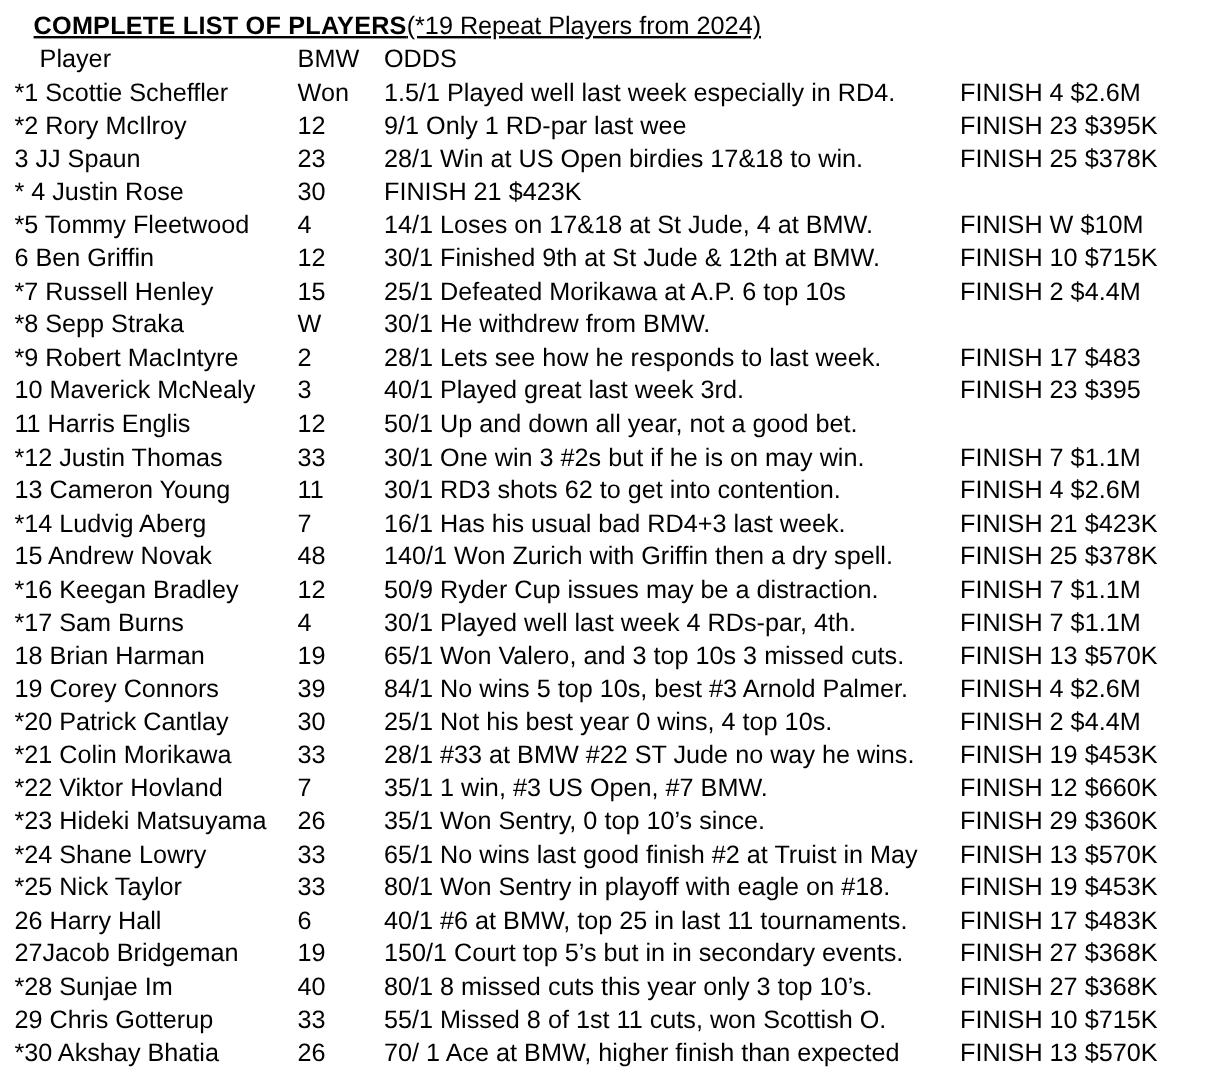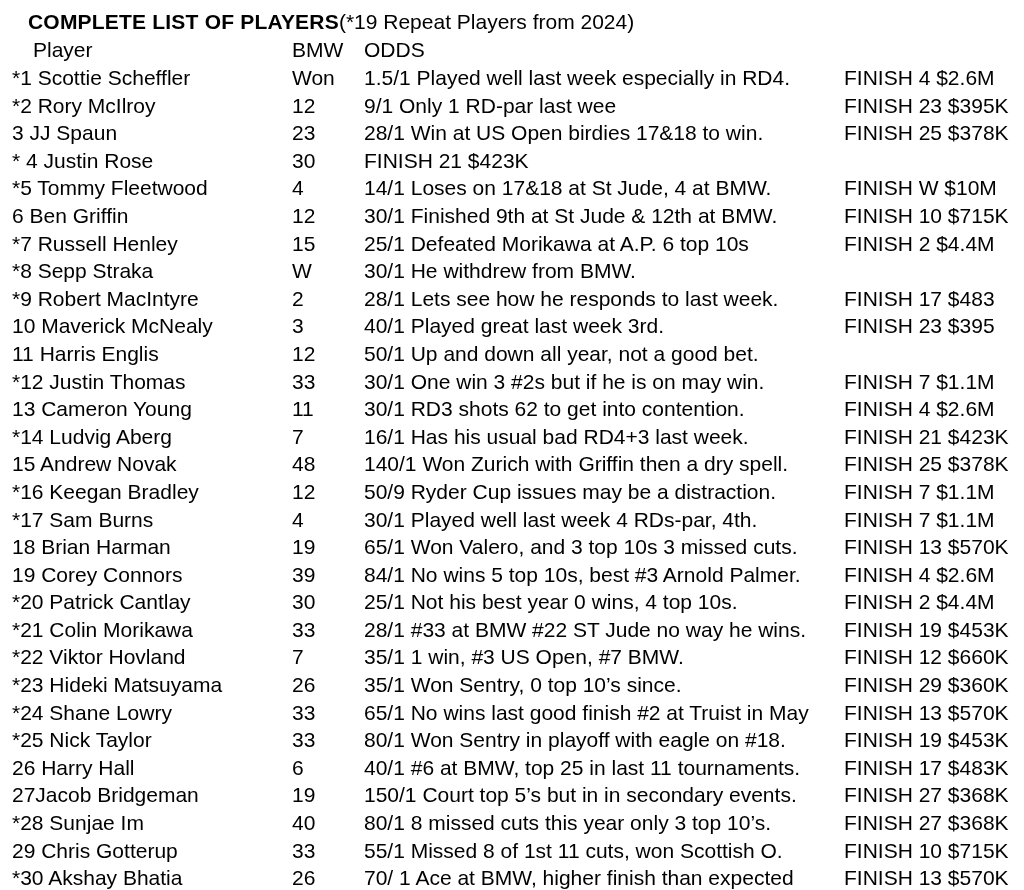--- a/index.html
+++ b/index.html
@@ -16,20 +16,21 @@
     font-size: 21px;
   }
   .page {
     padding-top: 7px;
     width: 1024px;
   }
   .title-line {
     padding-left: 28px;
     line-height: 29px;
     white-space: nowrap;
+    text-decoration: underline;
   }
   .title-main {
     font-weight: bold;
     letter-spacing: 0.2px;
   }
   .title-note {
     font-weight: normal;
   }
   .hdr-row, .row {
     display: flex;
@@ -47,21 +48,20 @@
     padding-right: 6px;
     white-space: nowrap;
   }
   .hdr-player {
     text-indent: 21px;
   }
   .c-bmw {
     flex: 0 0 auto;
     min-width: 72px;
     white-space: nowrap;
-    margin-left: 44px;
   }
   .c-comment {
     flex: 0 0 auto;
     min-width: 480px;
     white-space: nowrap;
   }
   .c-finish {
     flex: 0 0 auto;
     font-weight: normal;
     white-space: nowrap;

